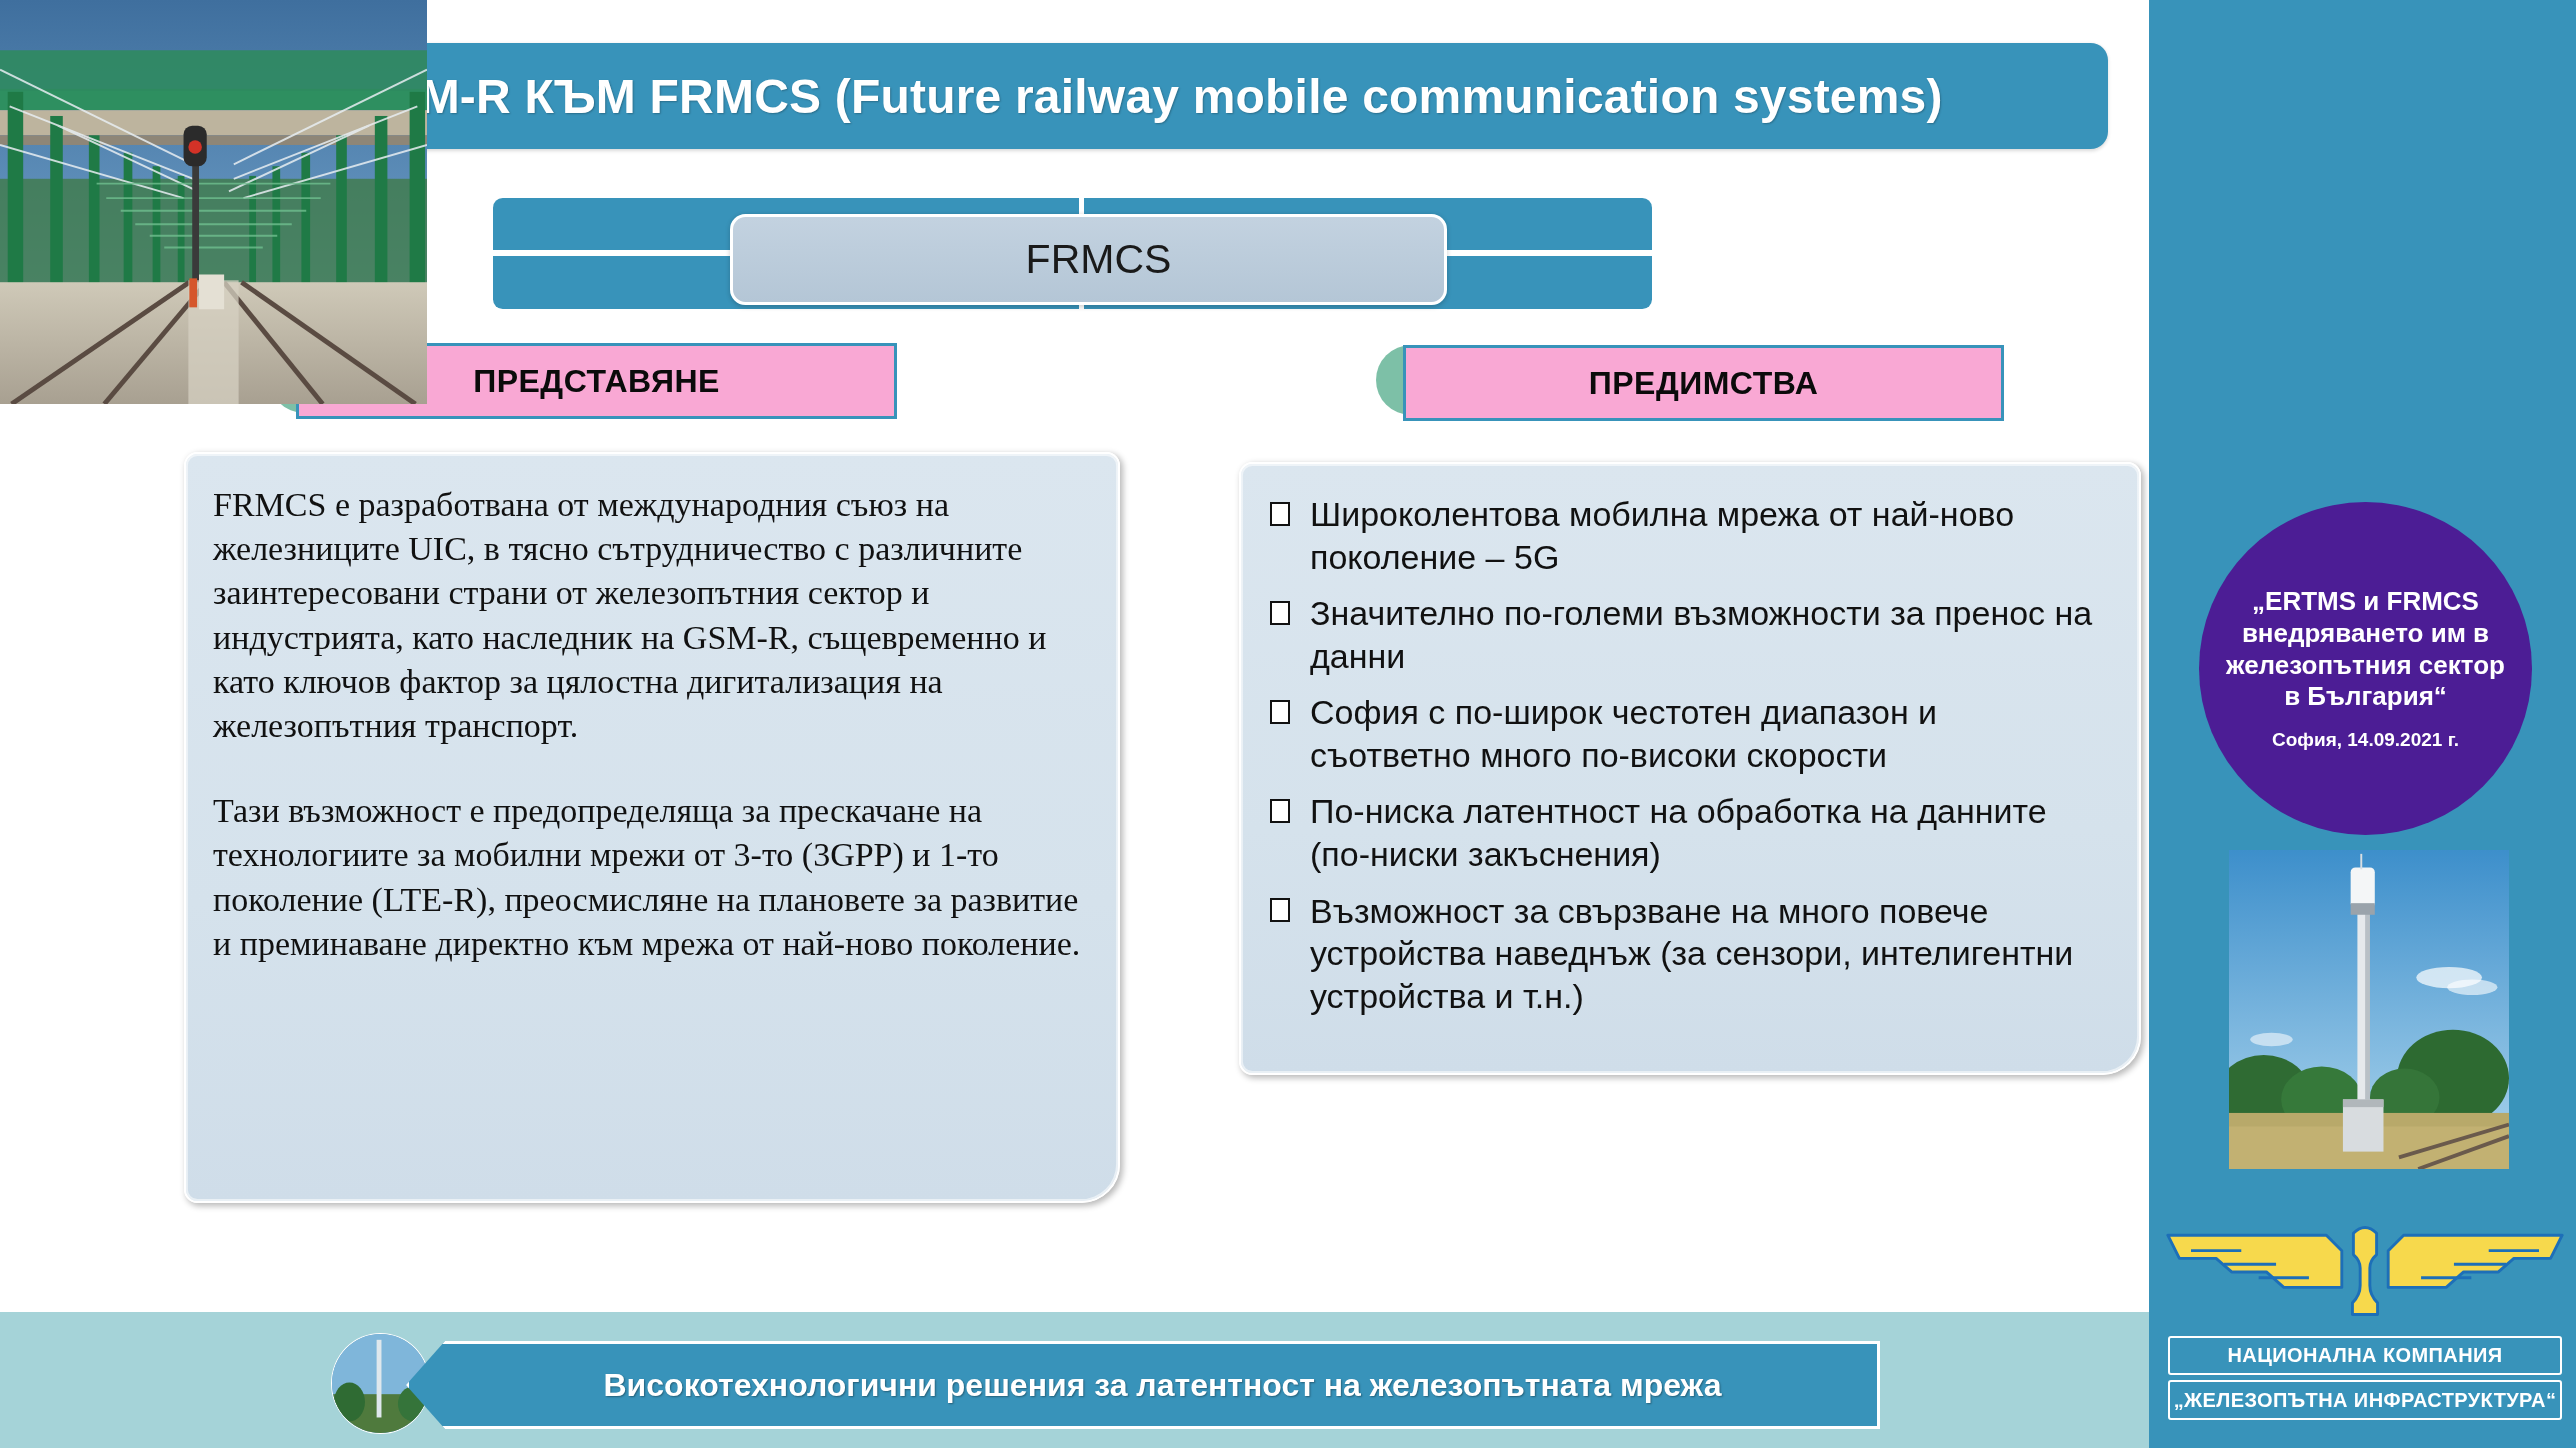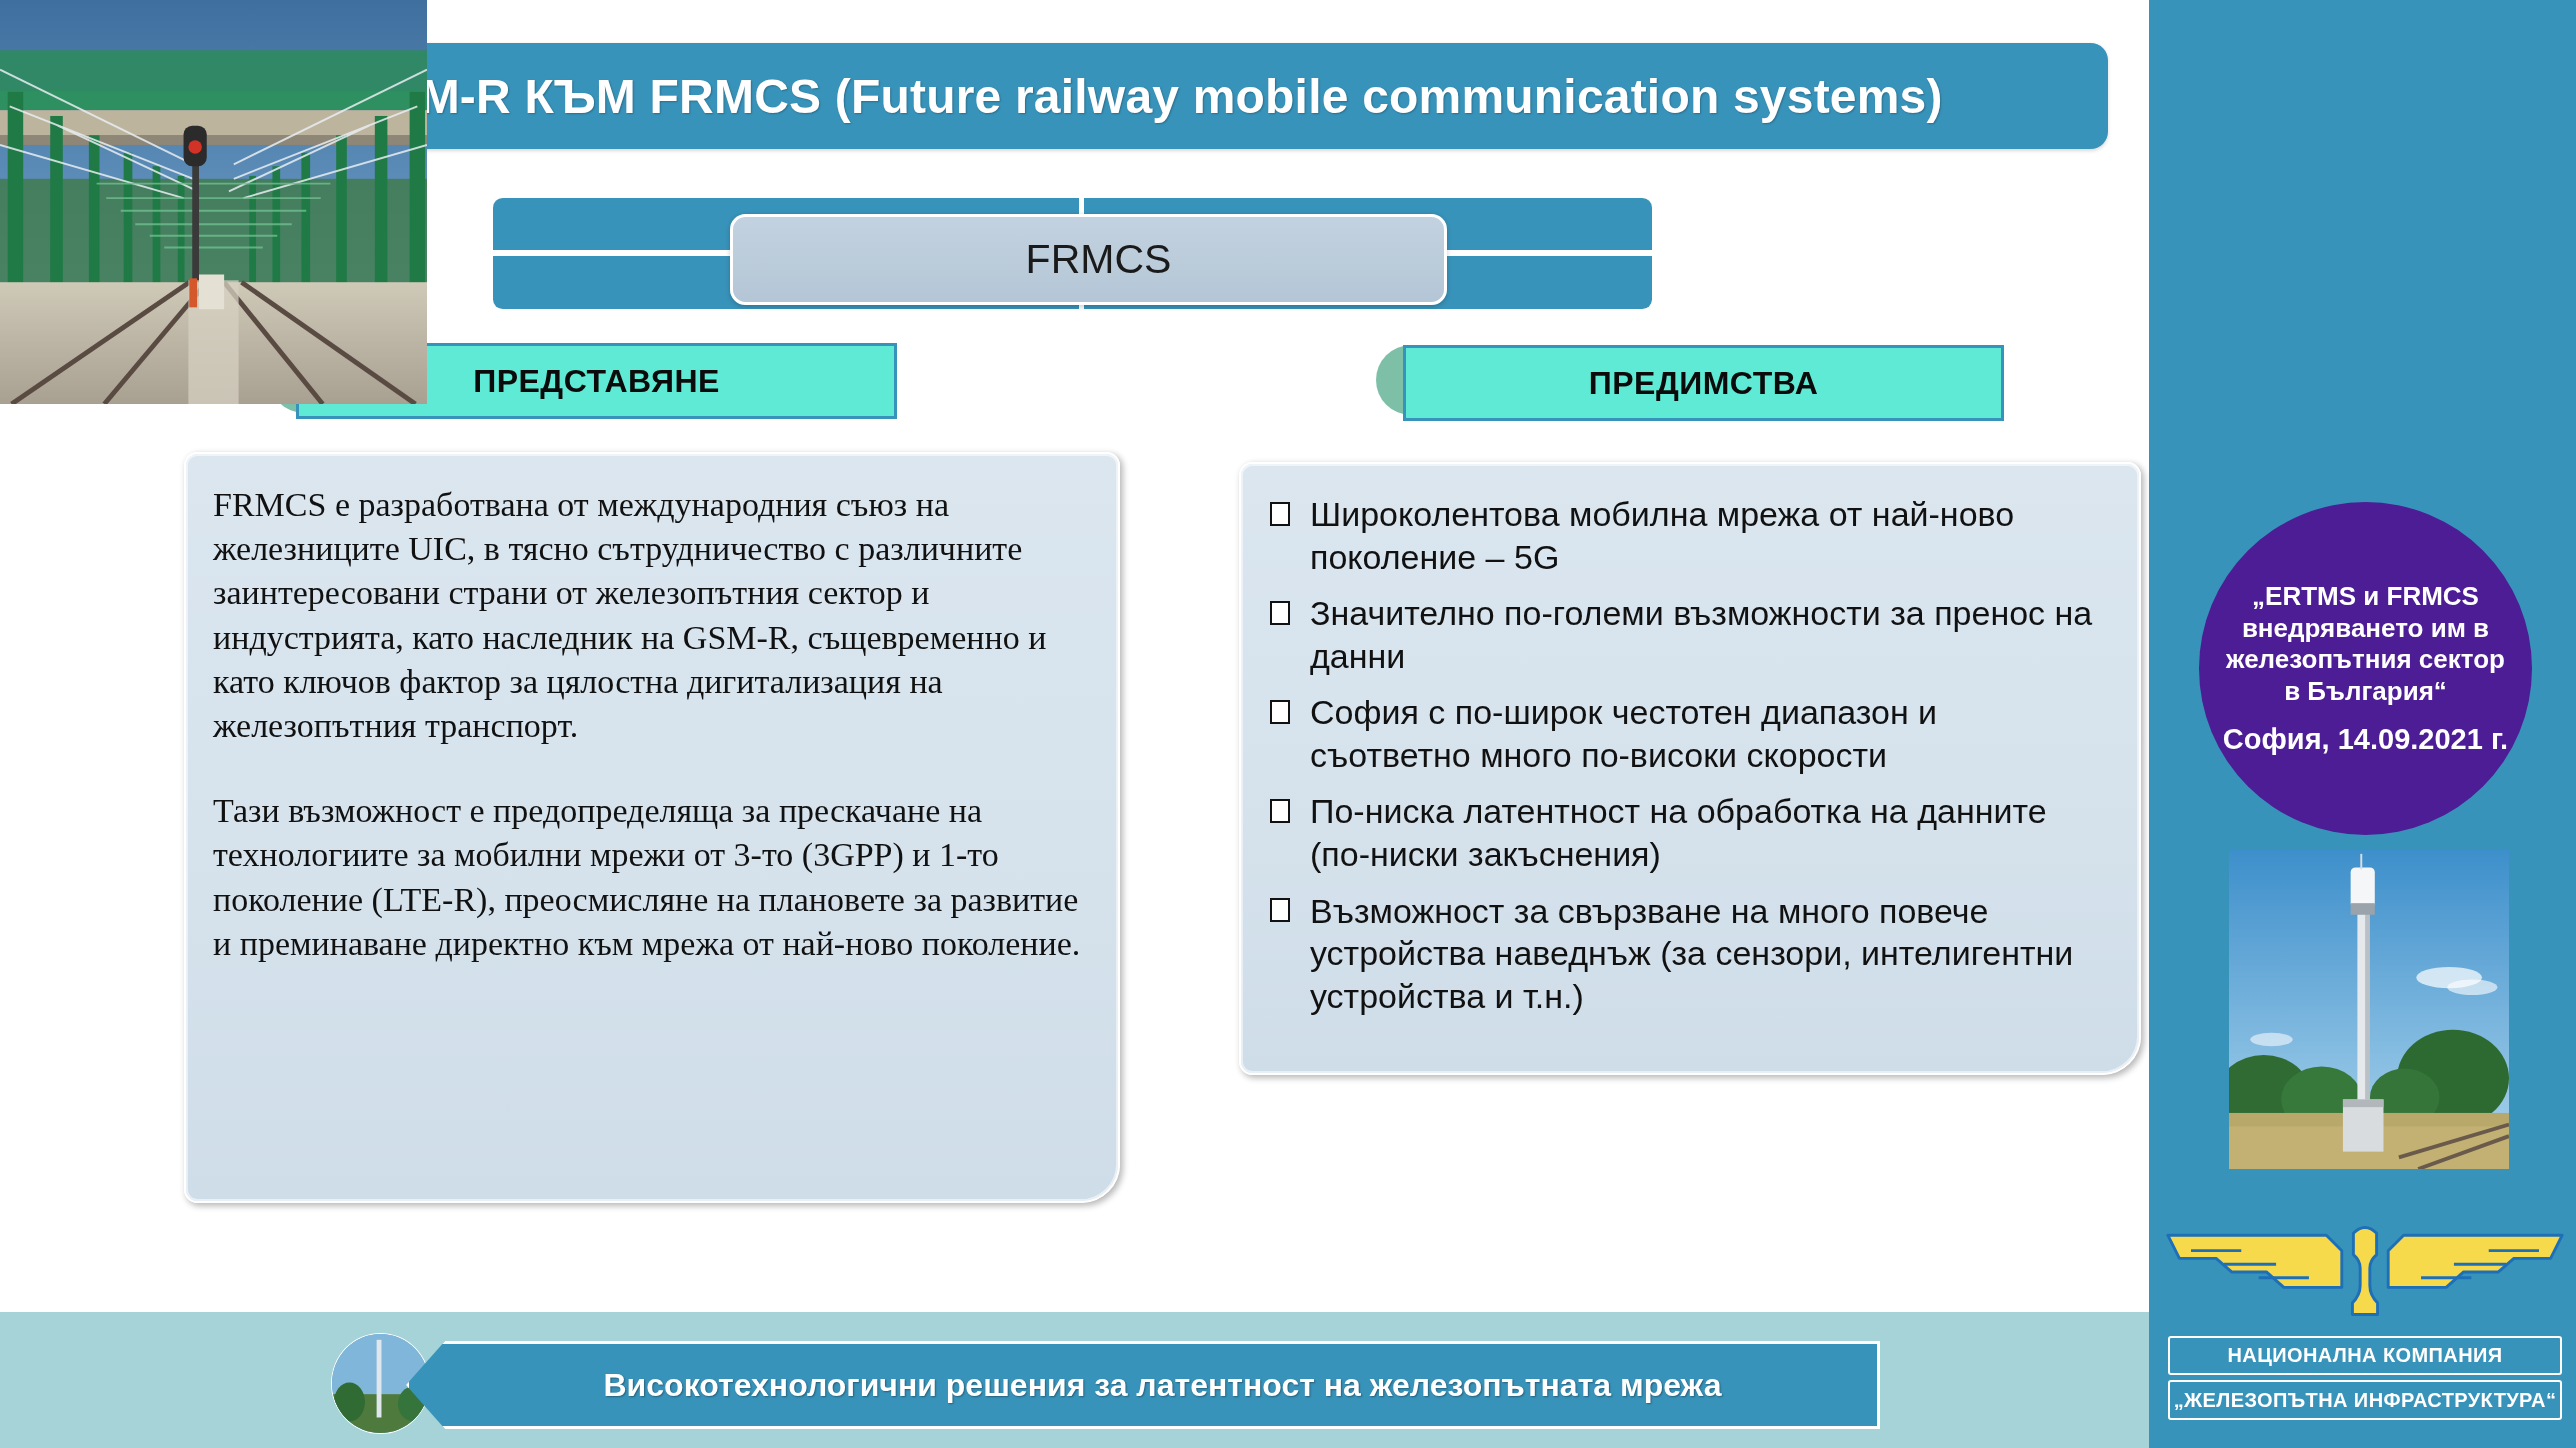--- a/index.html
+++ b/index.html
@@ -43,21 +43,21 @@
   .frmcs-box span{font-size:41px;color:#1a1a1a;font-family:"Liberation Sans",sans-serif;}
 
   
   .sec-head{position:absolute;height:70px;}
   .sec-head .pill{
     position:absolute;left:0;top:0;width:58px;height:70px;
     background:#7dc0a7;border-radius:39px 0 0 39px;
   }
   .sec-head .frame{
     position:absolute;left:27px;top:0;height:70px;right:0;
-    background:#5eead4;border:3.9px solid #3893ba;
+    background:#f9a8d4;border:3.9px solid #3893ba;
     display:flex;align-items:center;justify-content:center;
   }
   .sec-head .frame span{
     font-size:32px;font-weight:bold;color:#0b0b0b;letter-spacing:0.5px;
     font-family:"Liberation Sans",sans-serif;
   }
   #head-left{left:269px;top:343px;width:628px;}
   #head-right{left:1376px;top:345px;width:628px;}
 
   
@@ -106,21 +106,21 @@
   .circle{
     position:absolute;left:2199px;top:502px;width:333px;height:333px;border-radius:50%;
     background:#4c1d95;display:flex;flex-direction:column;align-items:center;justify-content:center;
     text-align:center;box-sizing:border-box;padding:0 17.4px;
   }
   .circle .ct{
     color:#ffffff;font-weight:bold;font-size:26px;line-height:1.22;
     font-family:"Liberation Sans",sans-serif;
   }
   .circle .cd{
-    color:#ffffff;font-weight:bold;font-size:29px;margin-top:15.5px;
+    color:#ffffff;font-weight:bold;font-size:19px;margin-top:15.5px;
     font-family:"Liberation Sans",sans-serif;
   }
 
   
   .logo{position:absolute;left:2162px;top:1212px;width:406px;height:227px;}
   .logo svg{display:block;}
   .logo .lbl{
     border:2.9px solid #ffffff;border-radius:3px;color:#ffffff;font-weight:bold;
     text-align:center;font-family:"Liberation Sans",sans-serif;
     letter-spacing:0.4px;box-sizing:border-box;

